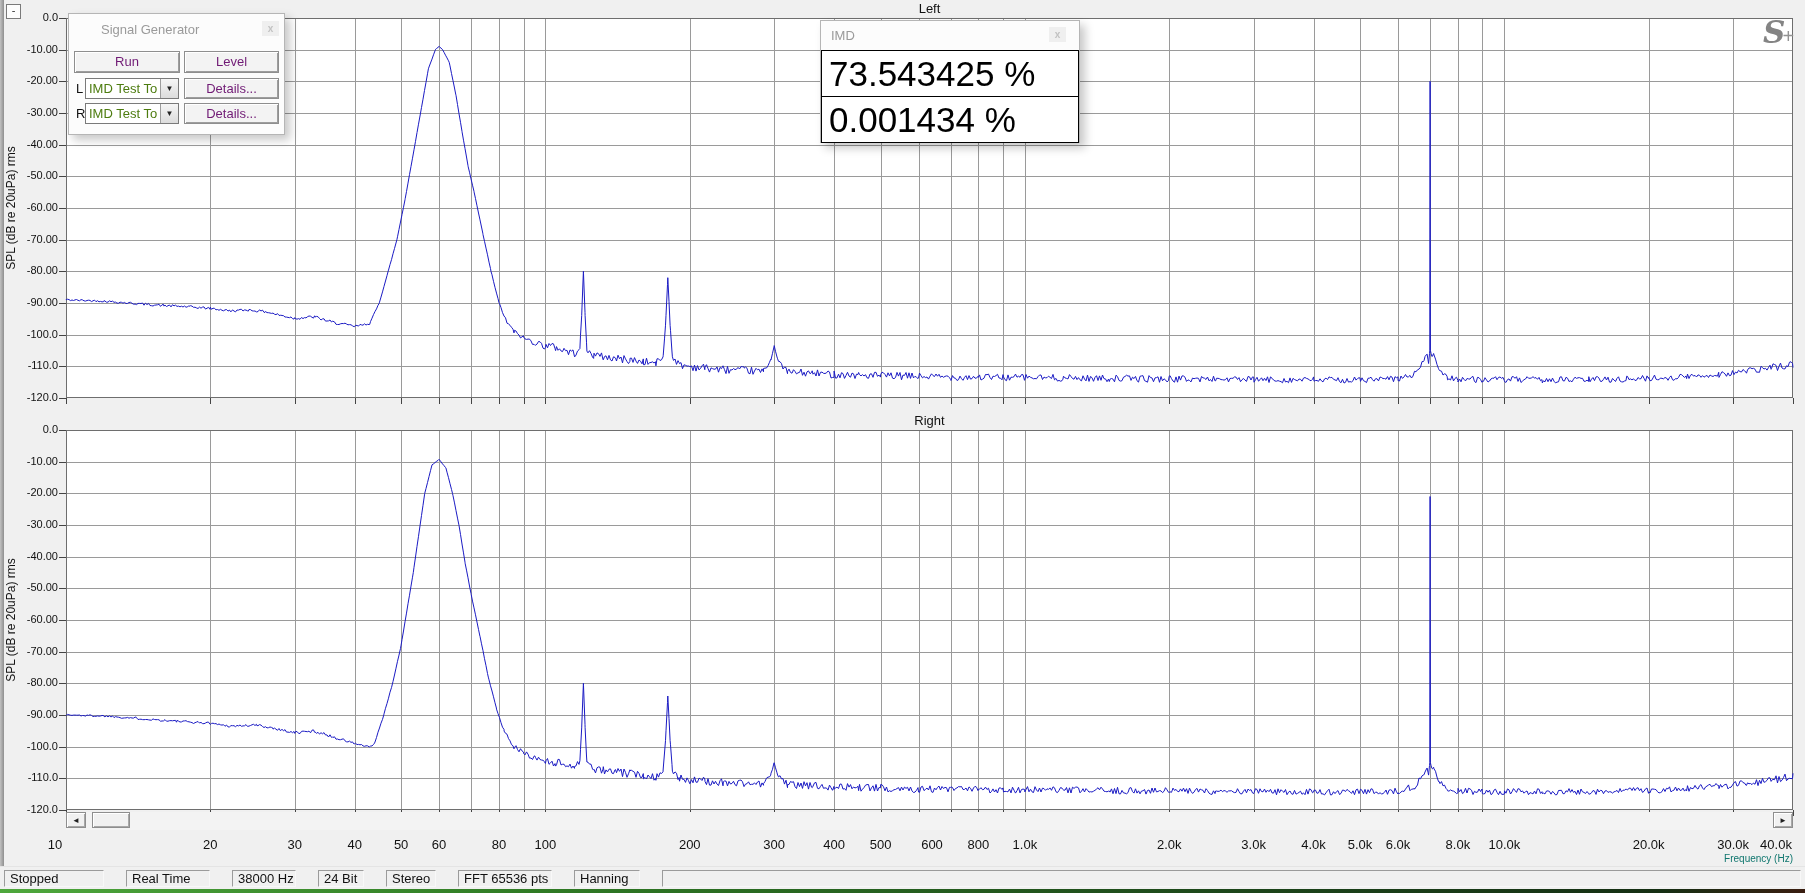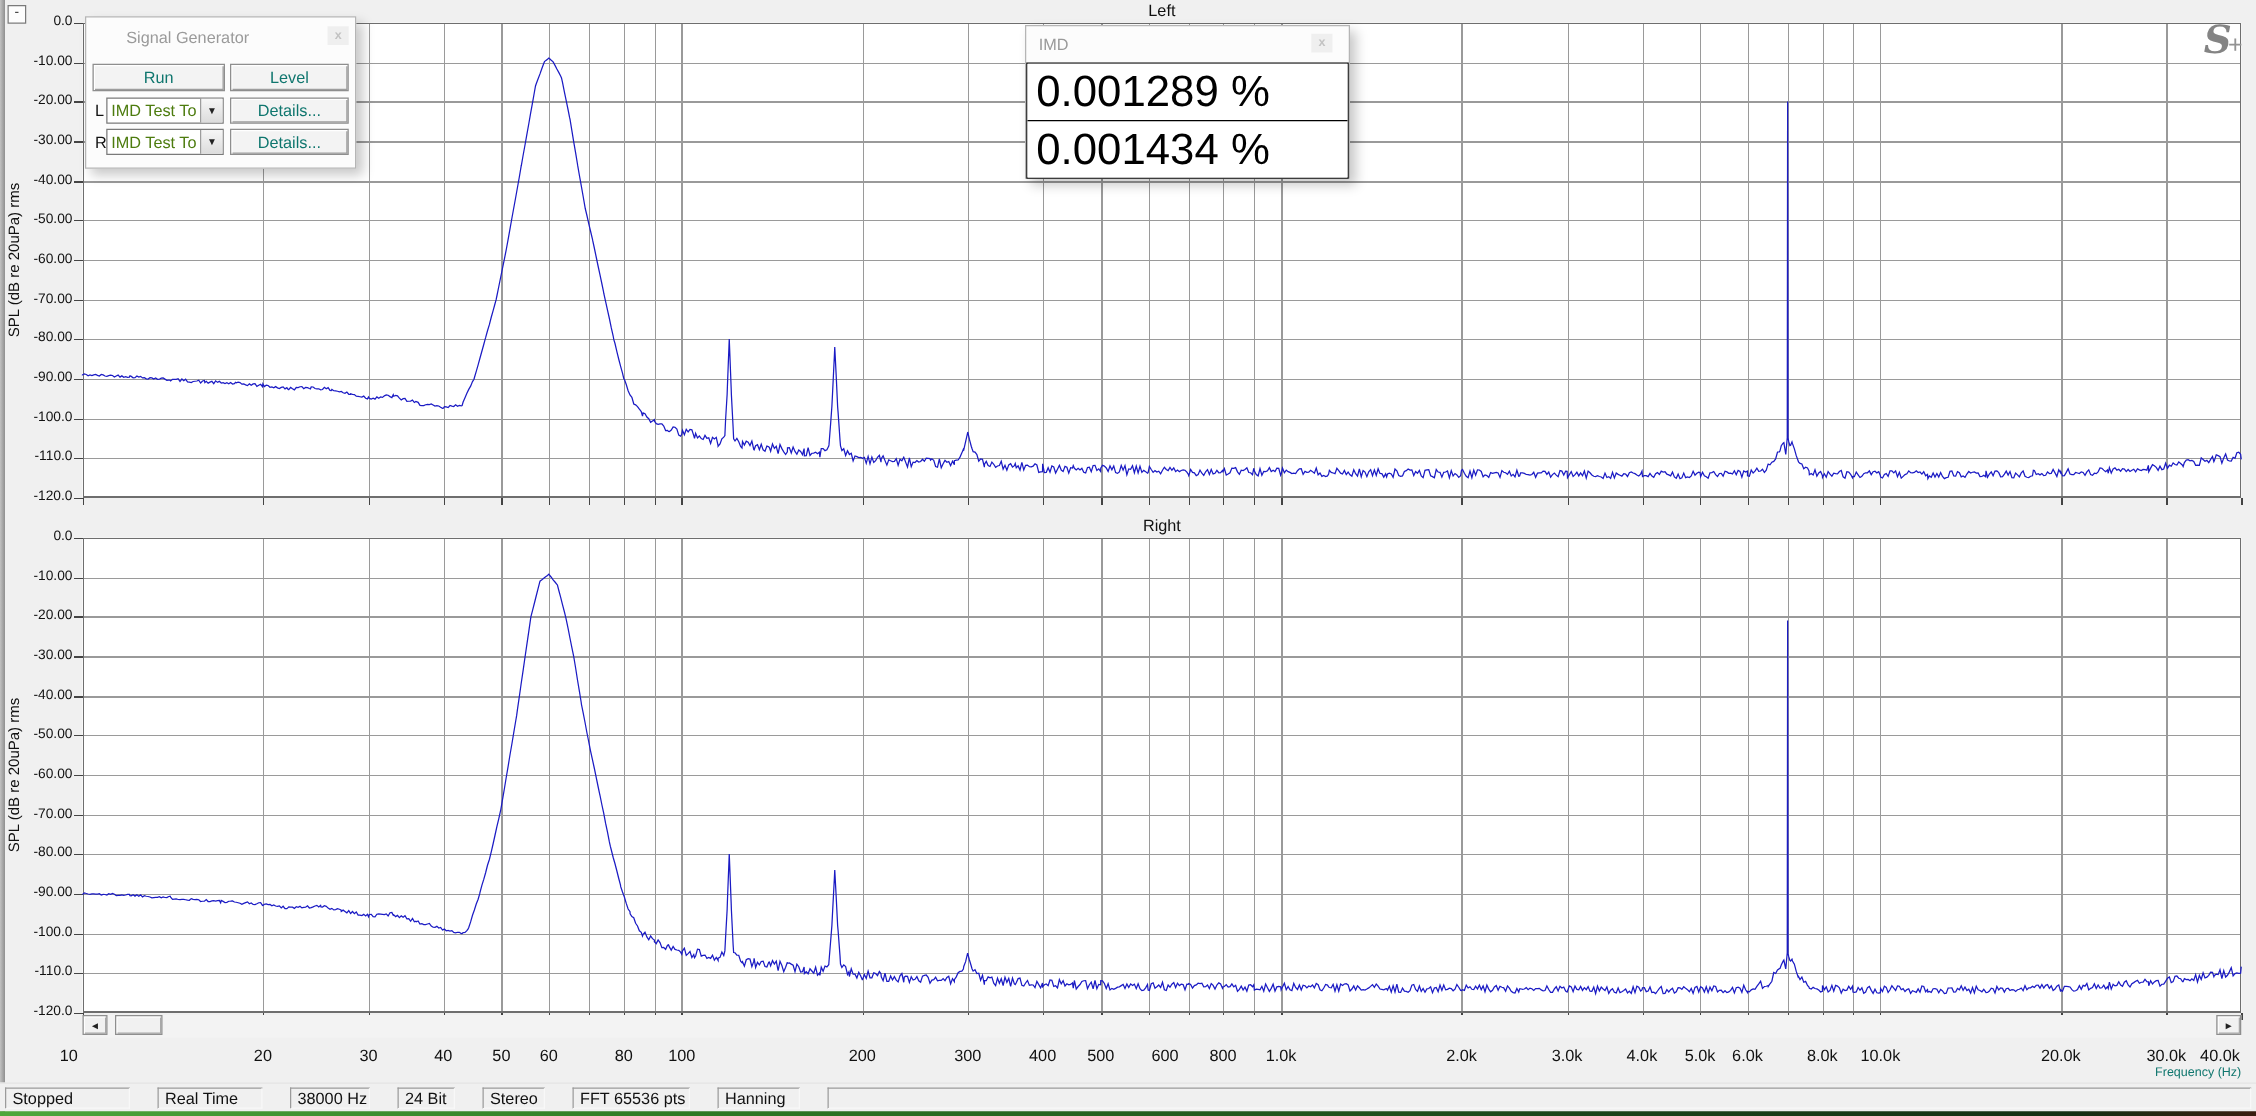--- a/index.html
+++ b/index.html
@@ -24,21 +24,21 @@
       font-size:8px;line-height:15px;text-align:center;color:#222;box-sizing:border-box;}
   #hthumb{position:absolute;top:0;left:26px;width:38px;height:16px;background:#f1f1f1;border:1px solid #8e8e8e;
       box-shadow:inset 1px 1px 0 #fff, inset -1px -1px 0 #a8a8a8;box-sizing:border-box;}
   
   .dlg{background:#fcfcfc;border:1px solid #b5b5b5;box-shadow:5px 5px 9px rgba(0,0,0,0.22);}
   .dlg-title{position:absolute;font-size:13px;color:#9a9a9a;}
   .close-x{position:absolute;width:17px;height:15px;background:#efefef;color:#c2c2c2;
       font-size:10px;line-height:15px;text-align:center;font-weight:bold;}
   .btn{position:absolute;background:#f3f3f3;border:1px solid #8e8e8e;
       box-shadow:inset 1px 1px 0 #ffffff, inset -1px -1px 0 #9d9d9d;
-      font-size:13px;color:#0f766e;text-align:center;box-sizing:border-box;}
+      font-size:13px;color:#701a75;text-align:center;box-sizing:border-box;}
   .combo{position:absolute;background:#ffffff;border:1px solid #7a7a7a;box-sizing:border-box;display:flex;}
   .combo-text{flex:1;font-size:13px;color:#4d7c0f;line-height:19px;padding-left:3px;
       white-space:nowrap;overflow:hidden;}
   .combo-arrow{width:17px;background:linear-gradient(#f6f6f6,#dcdcdc);border-left:1px solid #9d9d9d;
       font-size:8px;line-height:19px;text-align:center;color:#222;}
   .rowlab{position:absolute;font-size:13px;color:#111;}
   
   #imd-panel{left:820px;top:20px;width:258px;}
   #imd-title{left:10px;top:7px;}
   #imd-values{position:absolute;left:0;top:29px;width:258px;border:1px solid #000;background:#fff;box-sizing:border-box;}
@@ -336,21 +336,21 @@
       <div class="combo-text">IMD Test To</div>
       <div class="combo-arrow">▼</div>
     </div>
     <div class="btn" style="left:115px;top:89px;width:95px;height:21px;line-height:19px;">Details...</div>
   </div>
 
   <div id="imd-panel" class="abs dlg" style="height:121px;">
     <div class="dlg-title" id="imd-title">IMD</div>
     <div class="close-x" style="left:228px;top:6px;">x</div>
     <div id="imd-values">
-      <div class="imd-row">0.001289 %</div>
+      <div class="imd-row">73.543425 %</div>
       <div class="imd-row">0.001434 %</div>
     </div>
   </div>
 
   <div id="logo" class="abs"><span class="s">S</span><span class="p">+</span></div>
 
   <div id="statusbar" class="abs">
       <div class="sb" style="width: 100px;">Stopped</div>
       <div class="sb" style="width: 84px;">Real Time</div>
       <div class="sb" style="width: 64px;">38000 Hz</div>

